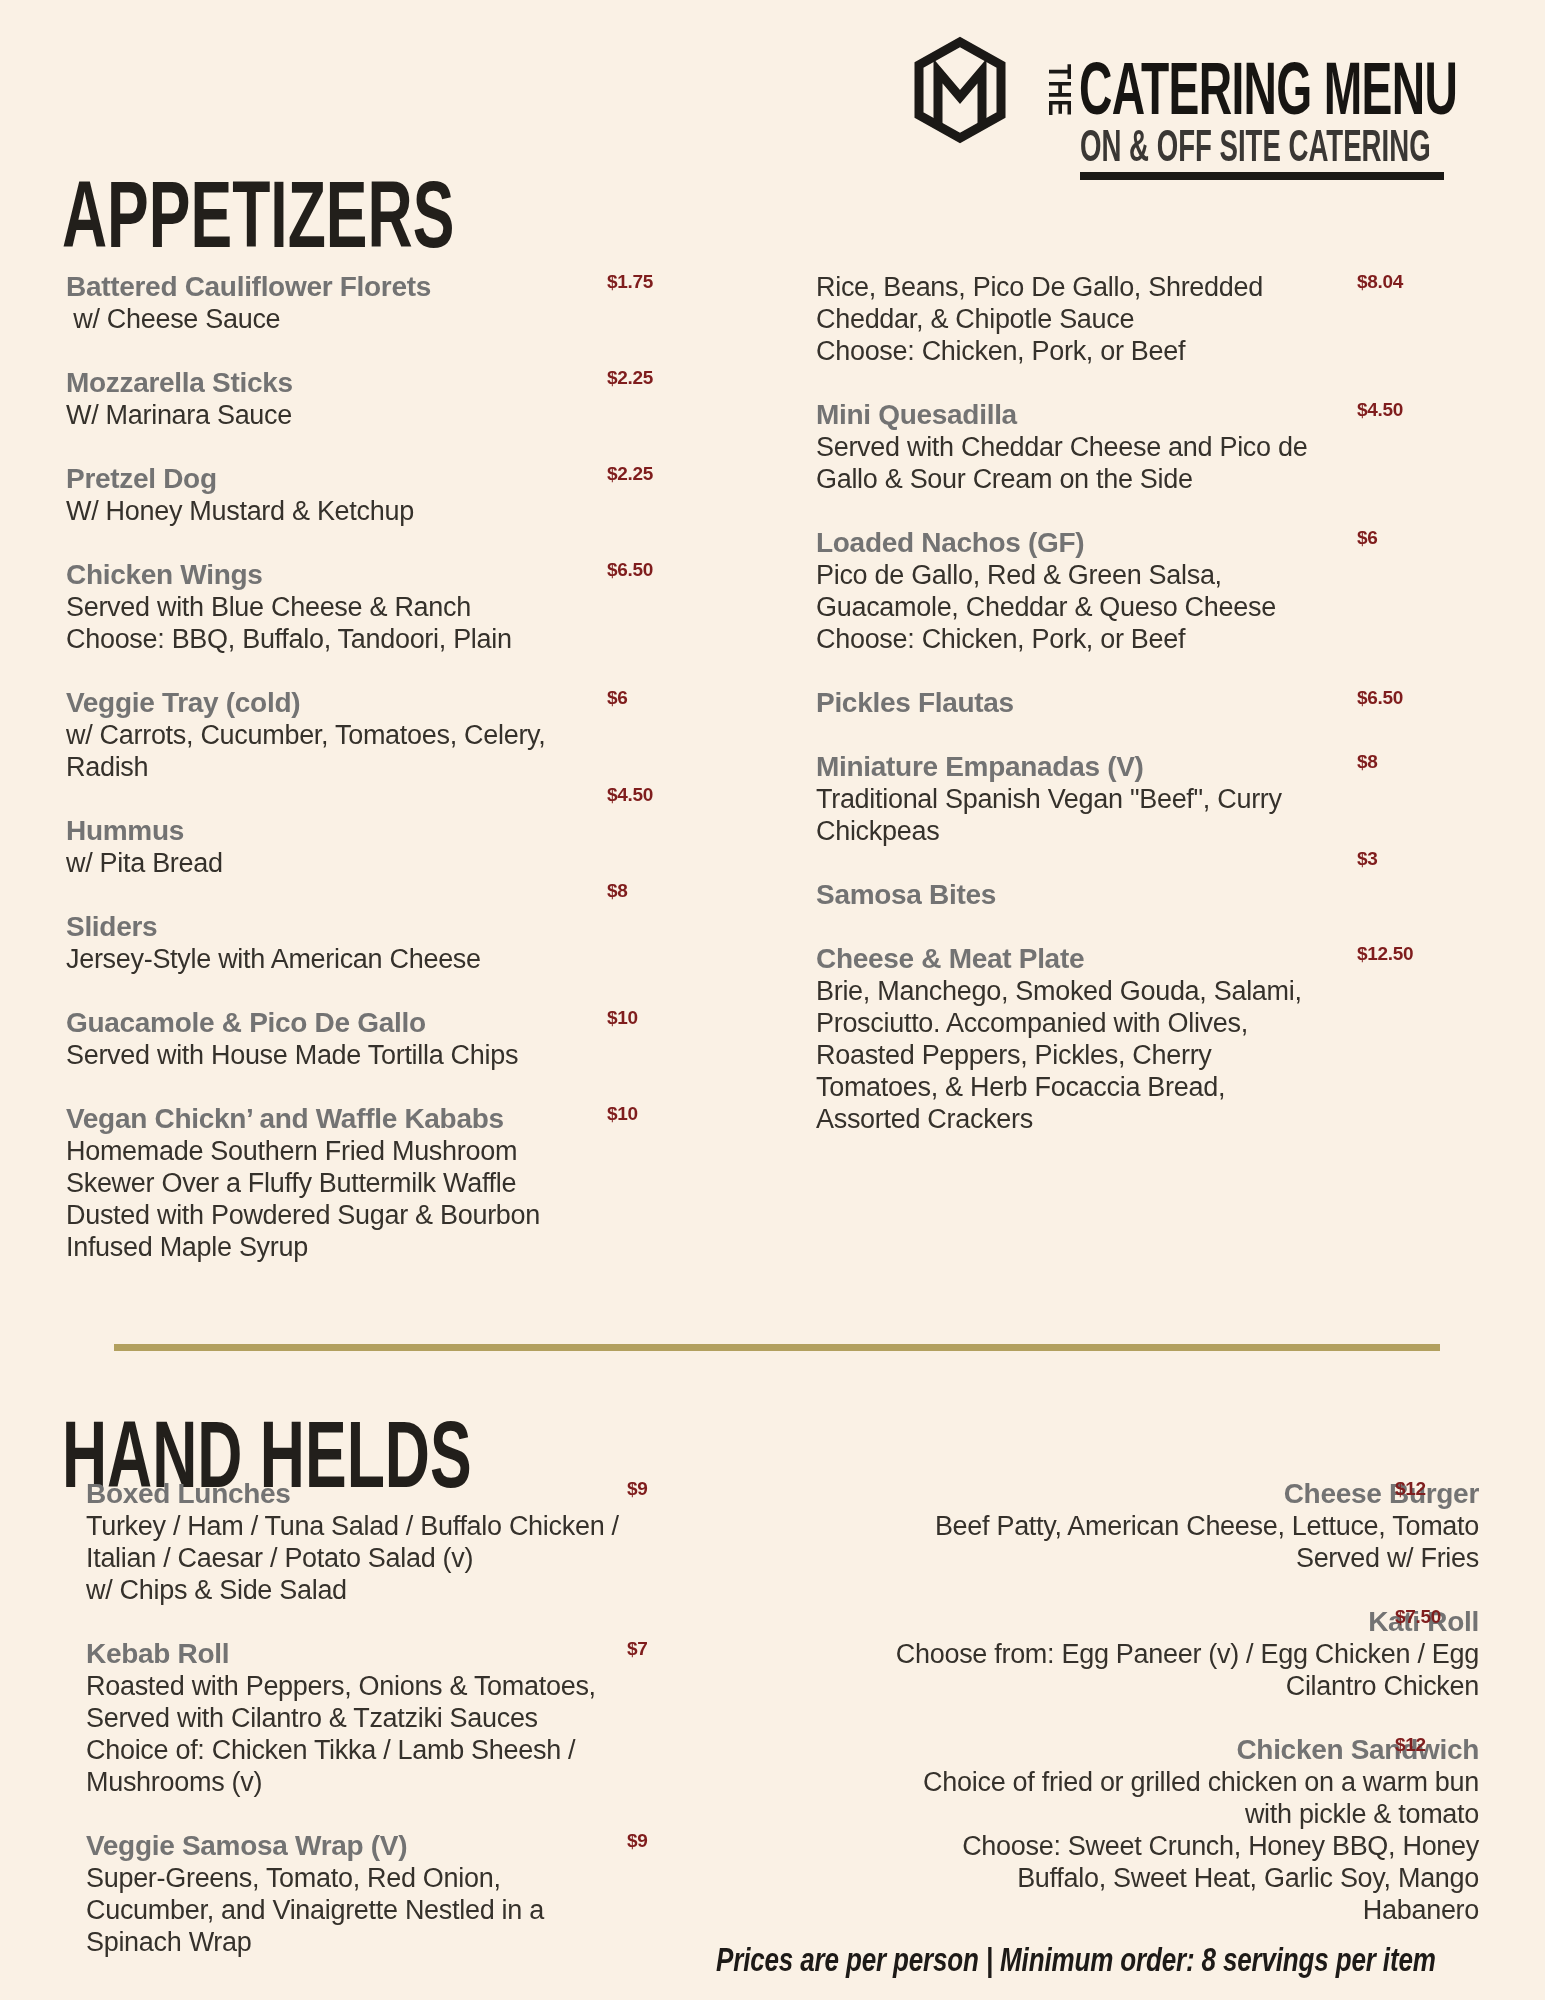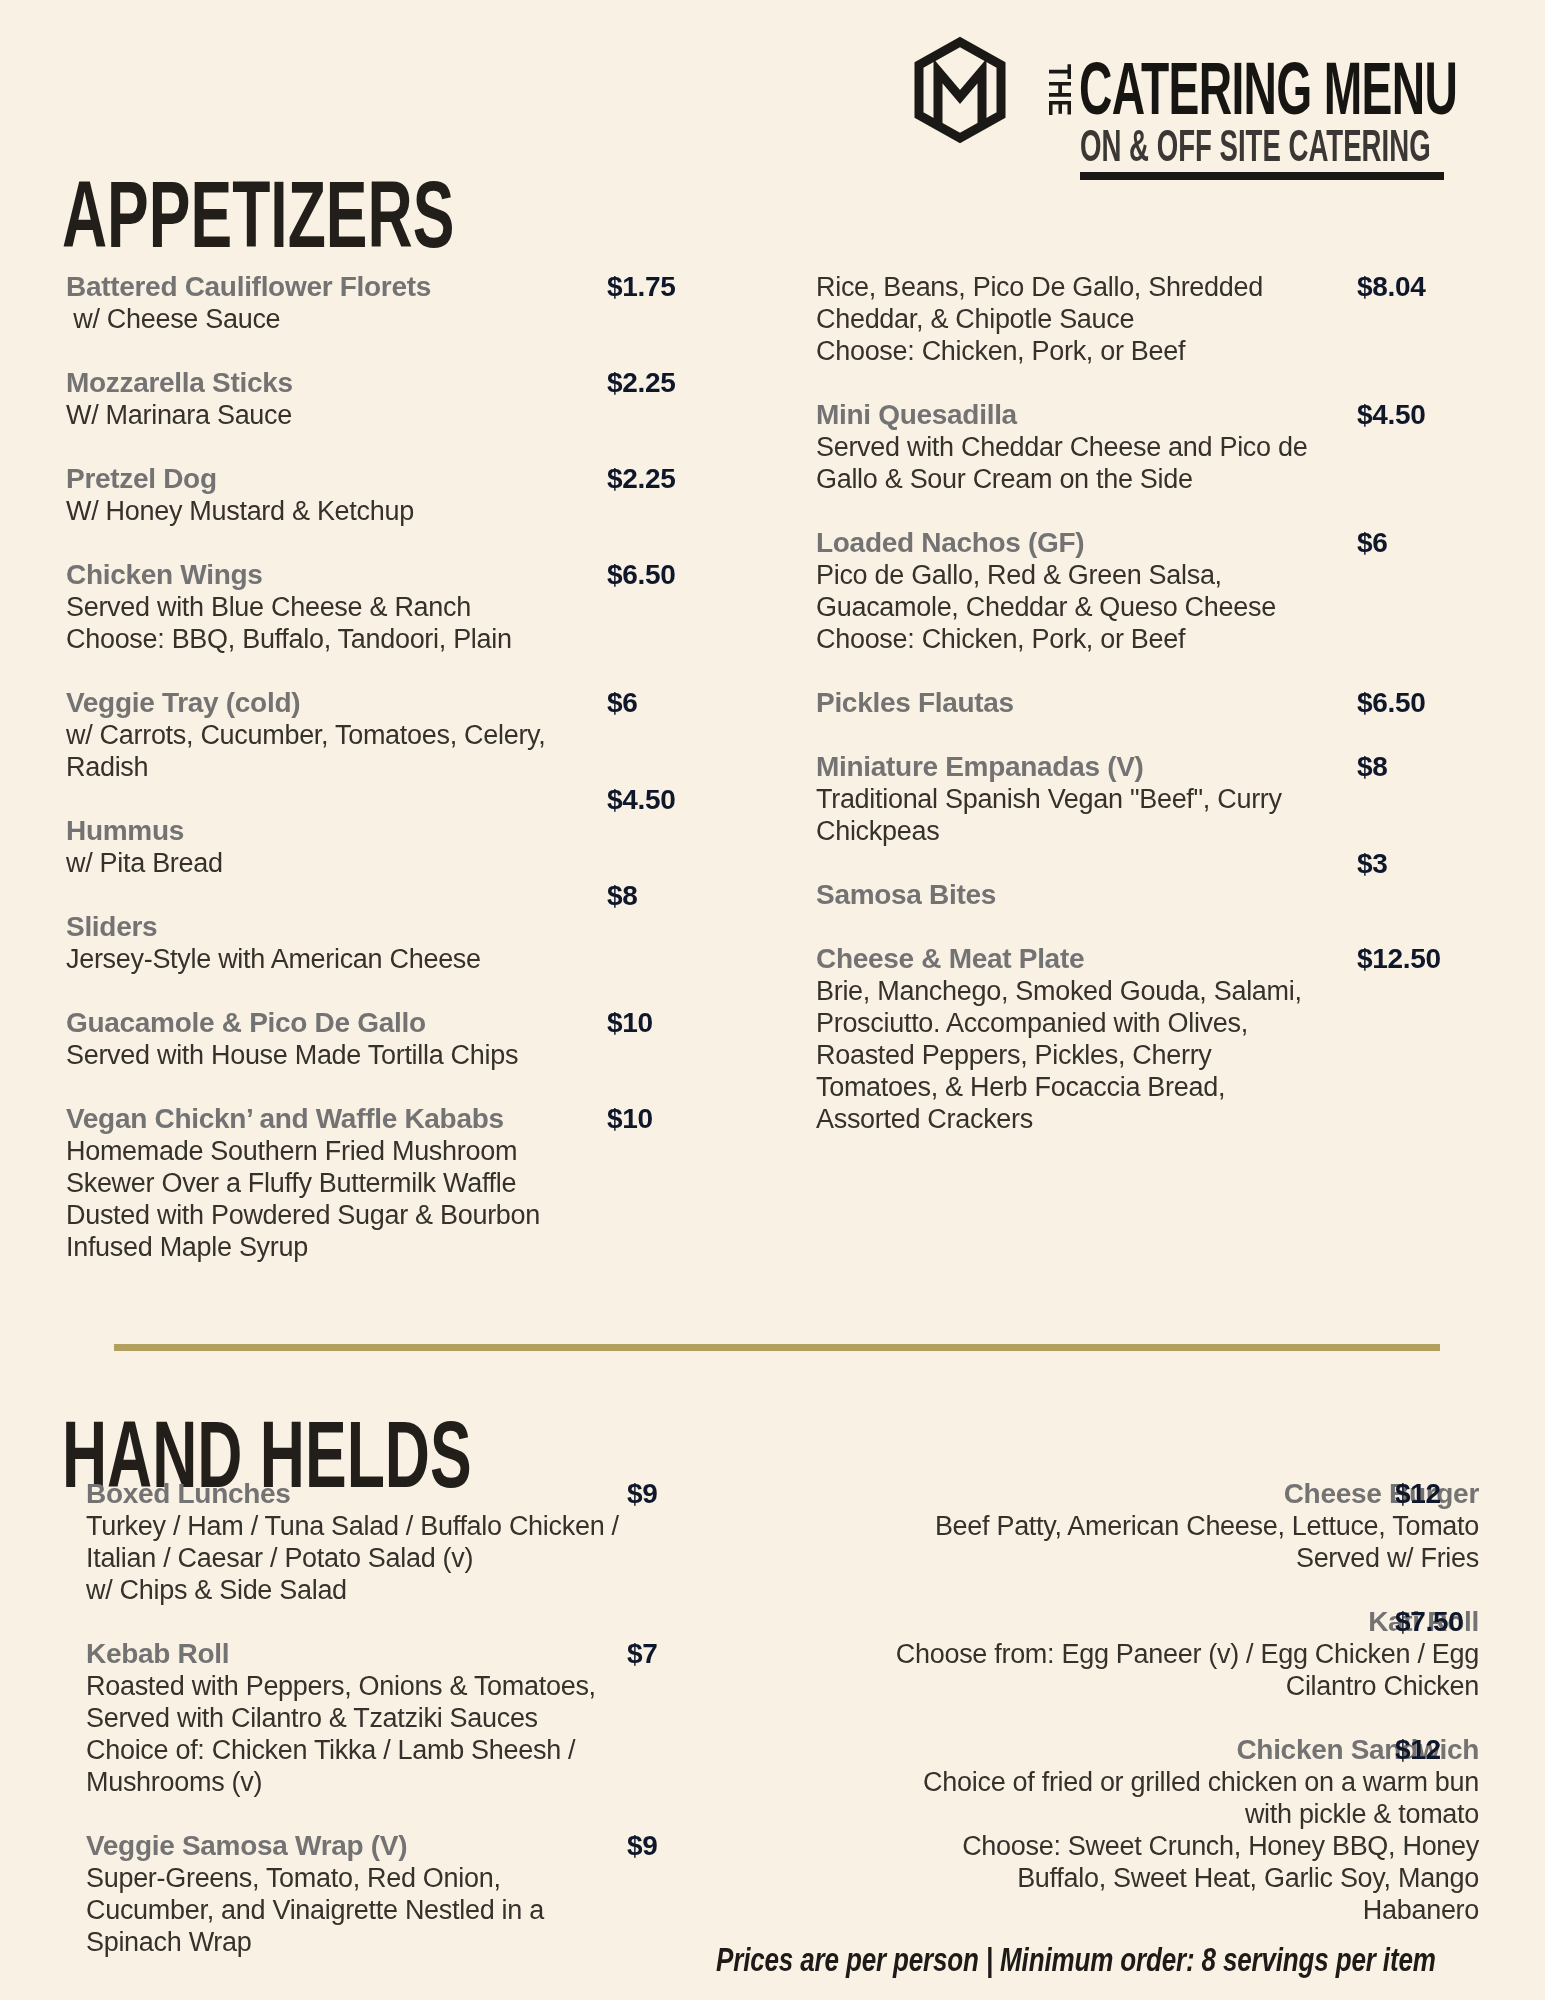--- a/index.html
+++ b/index.html
@@ -56,21 +56,21 @@
   .item-name {
     font-size:28px; font-weight:700; line-height:32px;
     letter-spacing:-0.3px; white-space:pre; color:#737373;
   }
   .item-desc {
     font-size:27px; font-weight:400; line-height:32px;
     letter-spacing:-0.3px; white-space:pre; color:#35312b;
   }
   .item-price {
     position:absolute; left:541px; top:0;
-    font-size:28px; font-weight:700; letter-spacing:-0.3px; color:#0f172a;
+    font-size:19px; font-weight:700; letter-spacing:-0.3px; color:#7f1d1d;
     white-space:nowrap;
   }
   #hh-right .item-price { left:596px; }
   .item-price.raised { top:-31px; }
   
   .footer-note {
     position:absolute; left:716px; top:1942px; white-space:nowrap;
     font-size:31px; font-weight:700; font-style:italic; color:#1d1a17;
     transform:scale(0.84,1.05); transform-origin:left top;
     letter-spacing:-0.2px;

